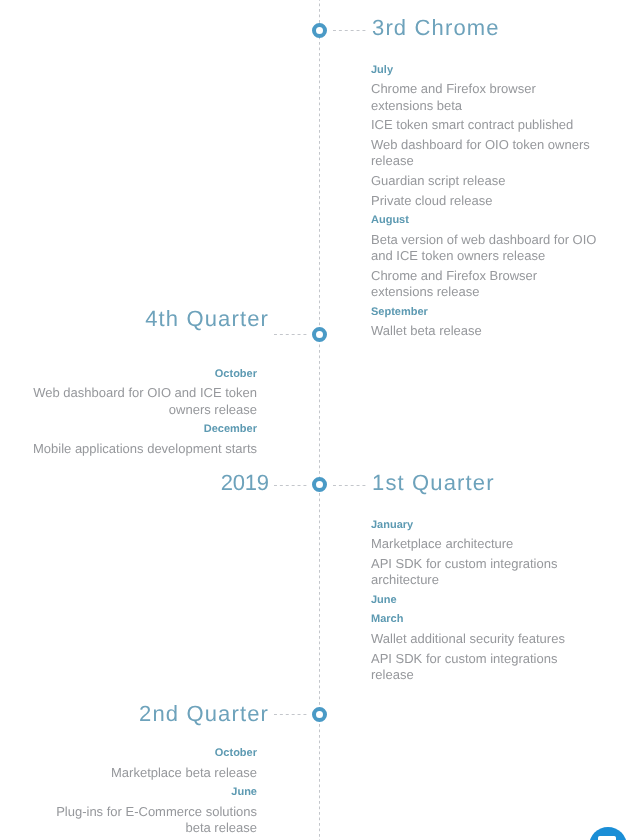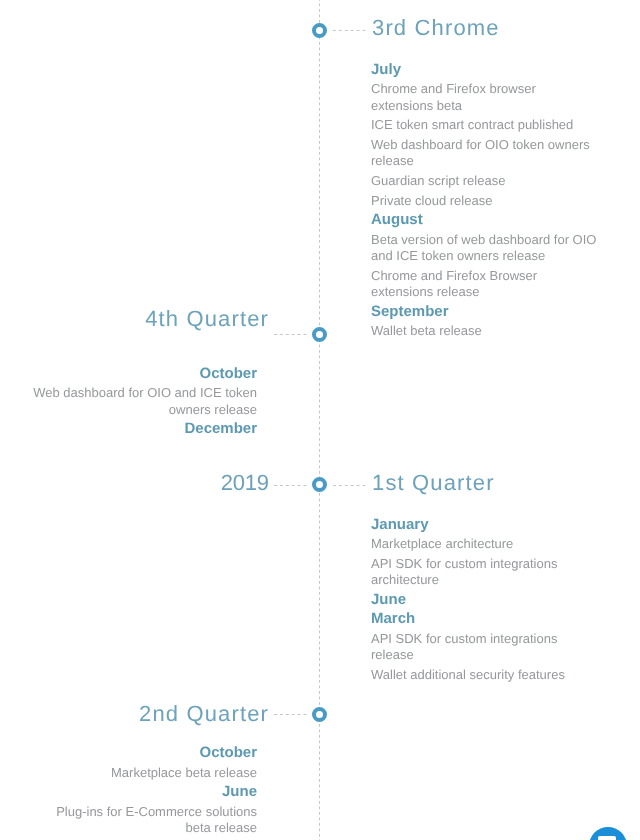--- a/index.html
+++ b/index.html
@@ -83,21 +83,21 @@
 
   .col { position: absolute; width: 226px; }
   .col.right { left: 371px;    text-align: left; }
   .col.left  { right: 383px; text-align: right; }
   .b1 { top: 61.8px; }
   .b2 { top: 365.8px; }
   .b4 { top: 516.6px; }
   .b5 { top: 745.3px; }
 
   .month {
-    font-size: 15px;
+    font-size: 11px;
     font-weight: 700;
     color: #5d9ab2;
     line-height: 16.4px;
     margin: 3.2px 0 0 0;
   }
   .item {
     font-size: 13px;
     font-weight: 400;
     color: #96989c;
     line-height: 16.4px;
@@ -148,33 +148,34 @@
     <div class="item">Chrome and Firefox Browser extensions release</div>
     <div class="month">September</div>
     <div class="item">Wallet beta release</div>
   </div>
 
   <div class="heading left h2">4th Quarter</div>
   <div class="col left b2">
     <div class="month">October</div>
     <div class="item">Web dashboard for OIO and ICE token owners release</div>
     <div class="month">December</div>
+    <div class="item">Mobile applications development starts</div>
   </div>
 
   <div class="heading left year h3">2019</div>
 
   <div class="heading right h4">1st Quarter</div>
   <div class="col right b4">
     <div class="month">January</div>
     <div class="item">Marketplace architecture</div>
     <div class="item">API SDK for custom integrations architecture</div>
     <div class="month">June</div>
     <div class="month">March</div>
+    <div class="item">Wallet additional security features</div>
     <div class="item">API SDK for custom integrations release</div>
-    <div class="item">Wallet additional security features</div>
   </div>
 
   <div class="heading left h5">2nd Quarter</div>
   <div class="col left b5">
     <div class="month">October</div>
     <div class="item">Marketplace beta release</div>
     <div class="month">June</div>
     <div class="item">Plug-ins for E-Commerce solutions beta release</div>
   </div>
 

